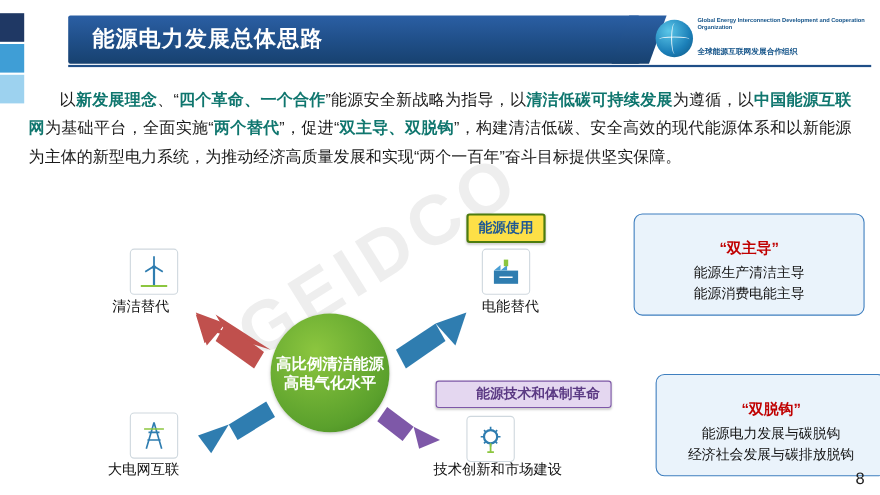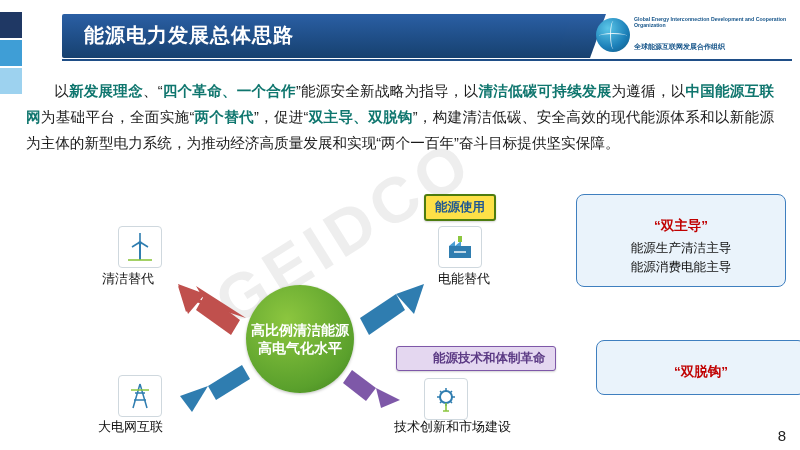--- a/index.html
+++ b/index.html
@@ -195,16 +195,18 @@
   <div class="cap" style="left:394px;top:228px;">技术创新和市场建设</div>
 
   <div class="callout" style="left:576px;top:4px;">
     <div class="ct">“双主导”</div>
     <div class="cl">能源生产清洁主导</div>
     <div class="cl">能源消费电能主导</div>
   </div>
 
   <div class="callout" style="left:576px;top:150px;margin-left:20px;">
     <div class="ct">“双脱钩”</div>
+    <div class="cl">能源电力发展与碳脱钩</div>
+    <div class="cl">经济社会发展与碳排放脱钩</div>
   </div>
 </div>
 
 <div class="pagenum">8</div>
 
 </body></html>

